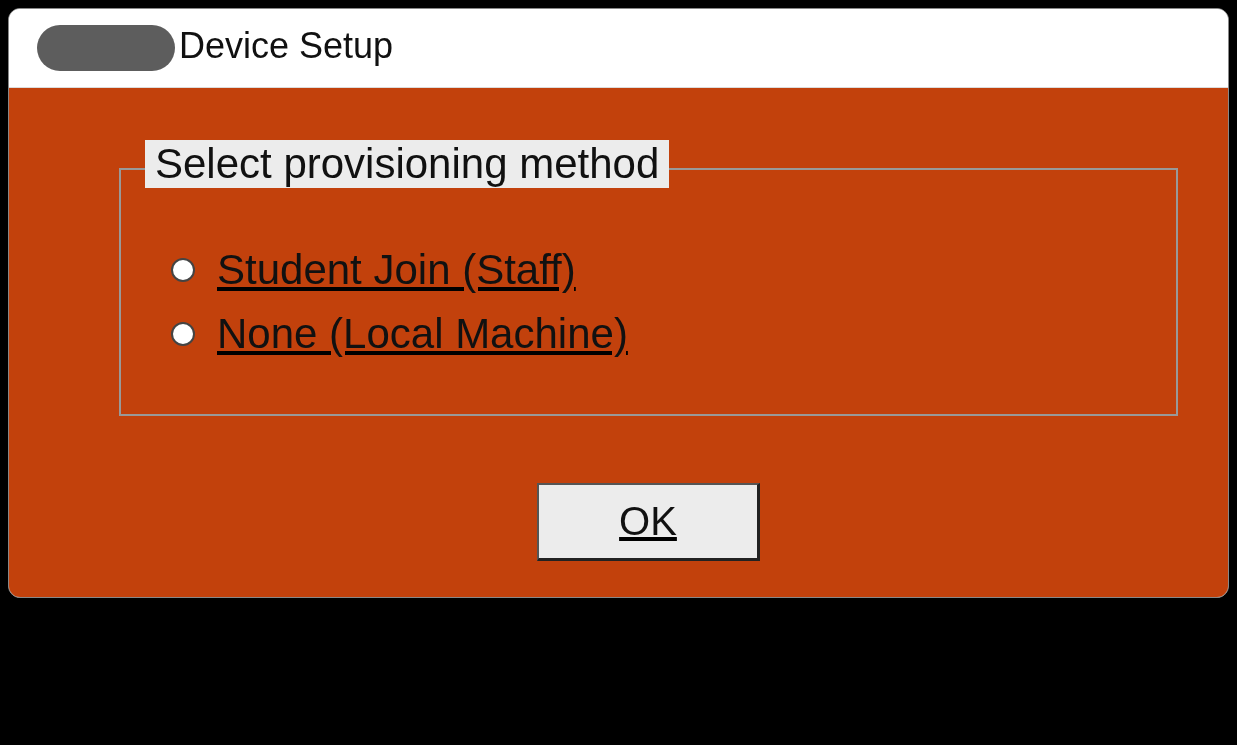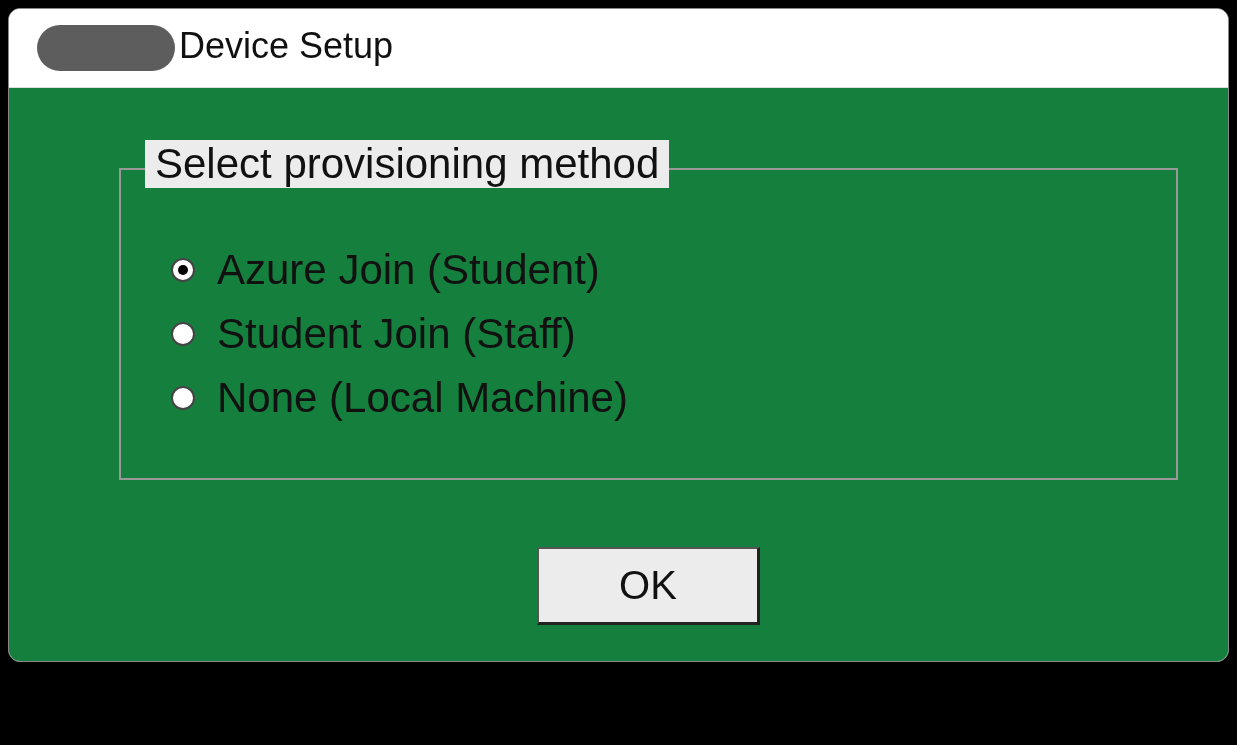--- a/index.html
+++ b/index.html
@@ -37,21 +37,22 @@
       background: #5d5d5d;
       border-radius: 26px;
     }
     .title-text {
       font-size: 36px;
       color: #111;
       font-weight: 400;
     }
     .body {
       padding: 80px 50px 36px 110px;
-      background: #15803d;
+      background: #c2410c;
+      text-decoration: underline;
     }
     .groupbox {
       position: relative;
       border: 2px solid #999;
       padding: 60px 40px 40px 50px;
       margin-bottom: 50px;
     }
     .groupbox-legend {
       position: absolute;
       top: -30px;
@@ -111,24 +112,20 @@
 
 <div class="dialog">
   <div class="titlebar">
     <div class="title-icon-blob"></div>
     <span class="title-text">Device Setup</span>
   </div>
   <div class="body">
     <div class="groupbox">
       <div class="groupbox-legend">Select provisioning method</div>
 
-      <div class="radio-option">
-        <span class="radio-circle selected"></span>
-        <span>Azure Join (Student)</span>
-      </div>
 
       <div class="radio-option">
         <span class="radio-circle"></span>
         <span>Student Join (Staff)</span>
       </div>
 
       <div class="radio-option">
         <span class="radio-circle"></span>
         <span>None (Local Machine)</span>
       </div>

